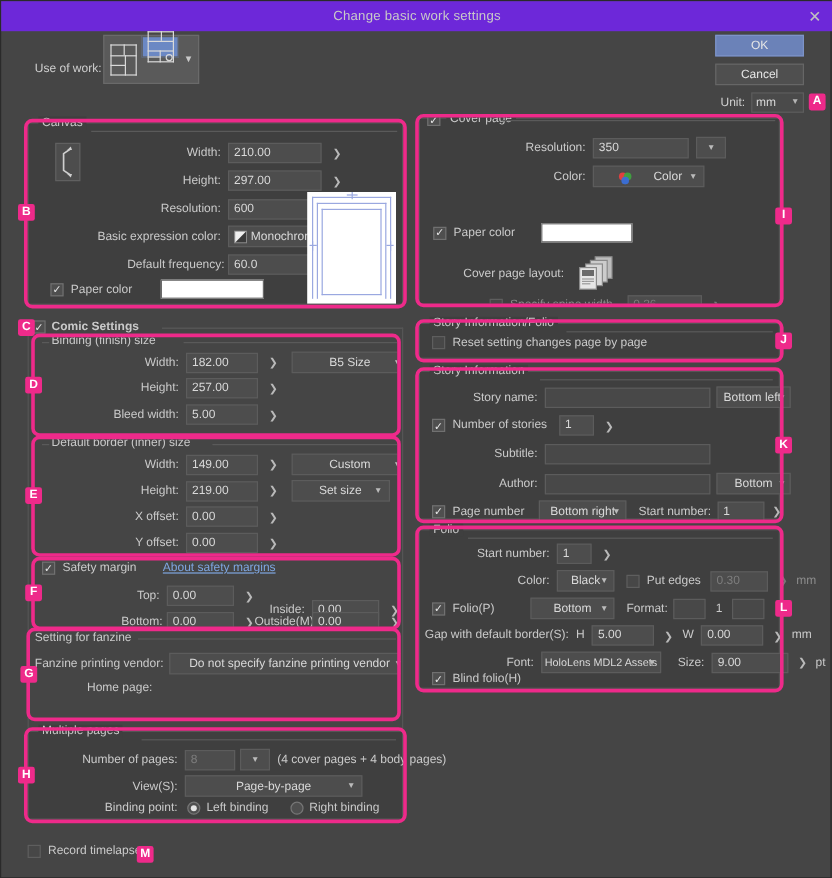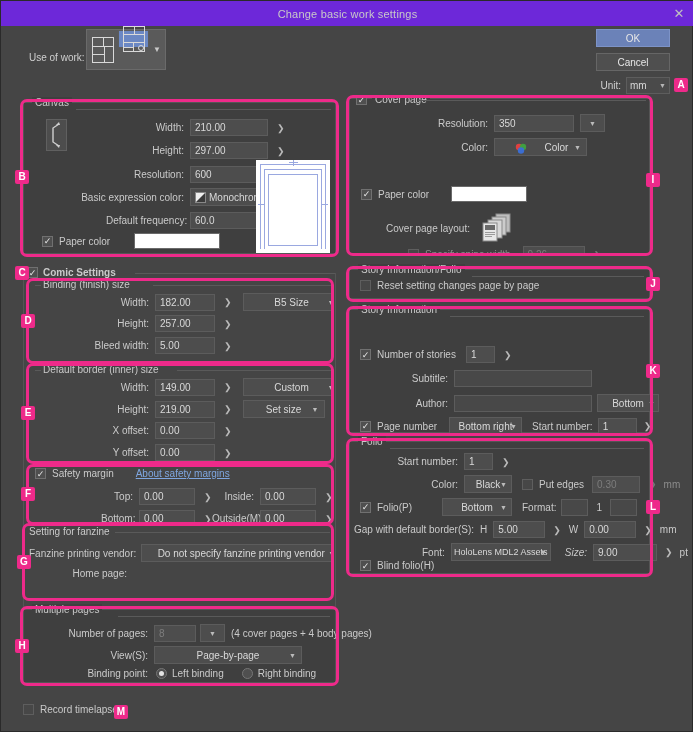--- a/index.html
+++ b/index.html
@@ -367,21 +367,21 @@
         <span class="link" style="margin-left:22px;">About safety margins</span>
       </div>
 
       <div class="row" style="left:72px; top:21px;">
         <span class="lab" style="width:32px;text-align:right;">Top:</span>
         <div class="field" style="width:56px;margin-left:6px;">
           <span>0.00</span>
         </div>
         <span class="spin" style="margin-left:9px;">❯</span>
       </div>
-      <div class="row" style="left:183px; top:21px;">
+      <div class="row" style="left:183px; top:33px;">
         <span class="lab" style="width:42px;text-align:right;">Inside:</span>
         <div class="field" style="width:56px;margin-left:6px;">
           <span>0.00</span>
         </div>
         <span class="spin" style="margin-left:9px;">❯</span>
       </div>
 
       <div class="row" style="left:72px; top:43px;">
         <span class="lab" style="width:32px;text-align:right;">Bottom:</span>
         <div class="field" style="width:56px;margin-left:6px;">
@@ -528,20 +528,30 @@
     <div class="row" style="left:10px; top:10px;">
       <span class="chk off"></span>
       <span class="lab" style="margin-left:6px;">Reset setting changes page by page</span>
     </div>
   </div>
 
   <div class="panel" style="left:348px; top:308px; width:301px; height:124px;">
     <div class="legend">Story Information</div>
     <div class="group-line" style="left:100px; top:6px; width:194px;"></div>
 
+    <div class="row" style="left:10px; top:12px;">
+      <span class="lab" style="width:88px;text-align:right;">Story name:</span>
+      <div class="field empty" style="width:138px;margin-left:6px;">
+        <span></span>
+      </div>
+      <div class="sel" style="width:62px;margin-left:5px;justify-content:flex-start;padding-left:5px;">
+        <span>Bottom left</span>
+        <span class="cv" style="right:3px;">▼</span>
+      </div>
+    </div>
 
     <div class="row" style="left:10px; top:36px;">
       <span class="chk">✓</span>
       <span class="lab" style="margin-left:6px;">Number of stories</span>
       <div class="field" style="width:29px;margin-left:10px;">
         <span>1</span>
       </div>
       <span class="spin" style="margin-left:9px;">❯</span>
     </div>
 
@@ -632,21 +642,21 @@
       <span class="spin" style="margin-left:8px;">❯</span>
       <span class="lab" style="margin-left:8px;">mm</span>
     </div>
 
     <div class="row" style="left:72px; top:101px;">
       <span class="lab">Font:</span>
       <div class="sel" style="width:100px;margin-left:6px;">
         <span style="font-size:9px;">HoloLens MDL2 Assets</span>
         <span class="cv" style="right:3px;">▼</span>
       </div>
-      <span class="lab" style="margin-left:14px;font-style:italic;">Size:</span>
+      <span class="lab" style="margin-left:14px;">Size:</span>
       <div class="field" style="width:64px;margin-left:6px;">
         <span>9.00</span>
       </div>
       <span class="spin" style="margin-left:8px;">❯</span>
       <span class="lab" style="margin-left:7px;">pt</span>
     </div>
 
     <div class="row" style="left:10px; top:118px;">
       <span class="chk">✓</span>
       <span class="lab" style="margin-left:6px;">Blind folio(H)</span>

